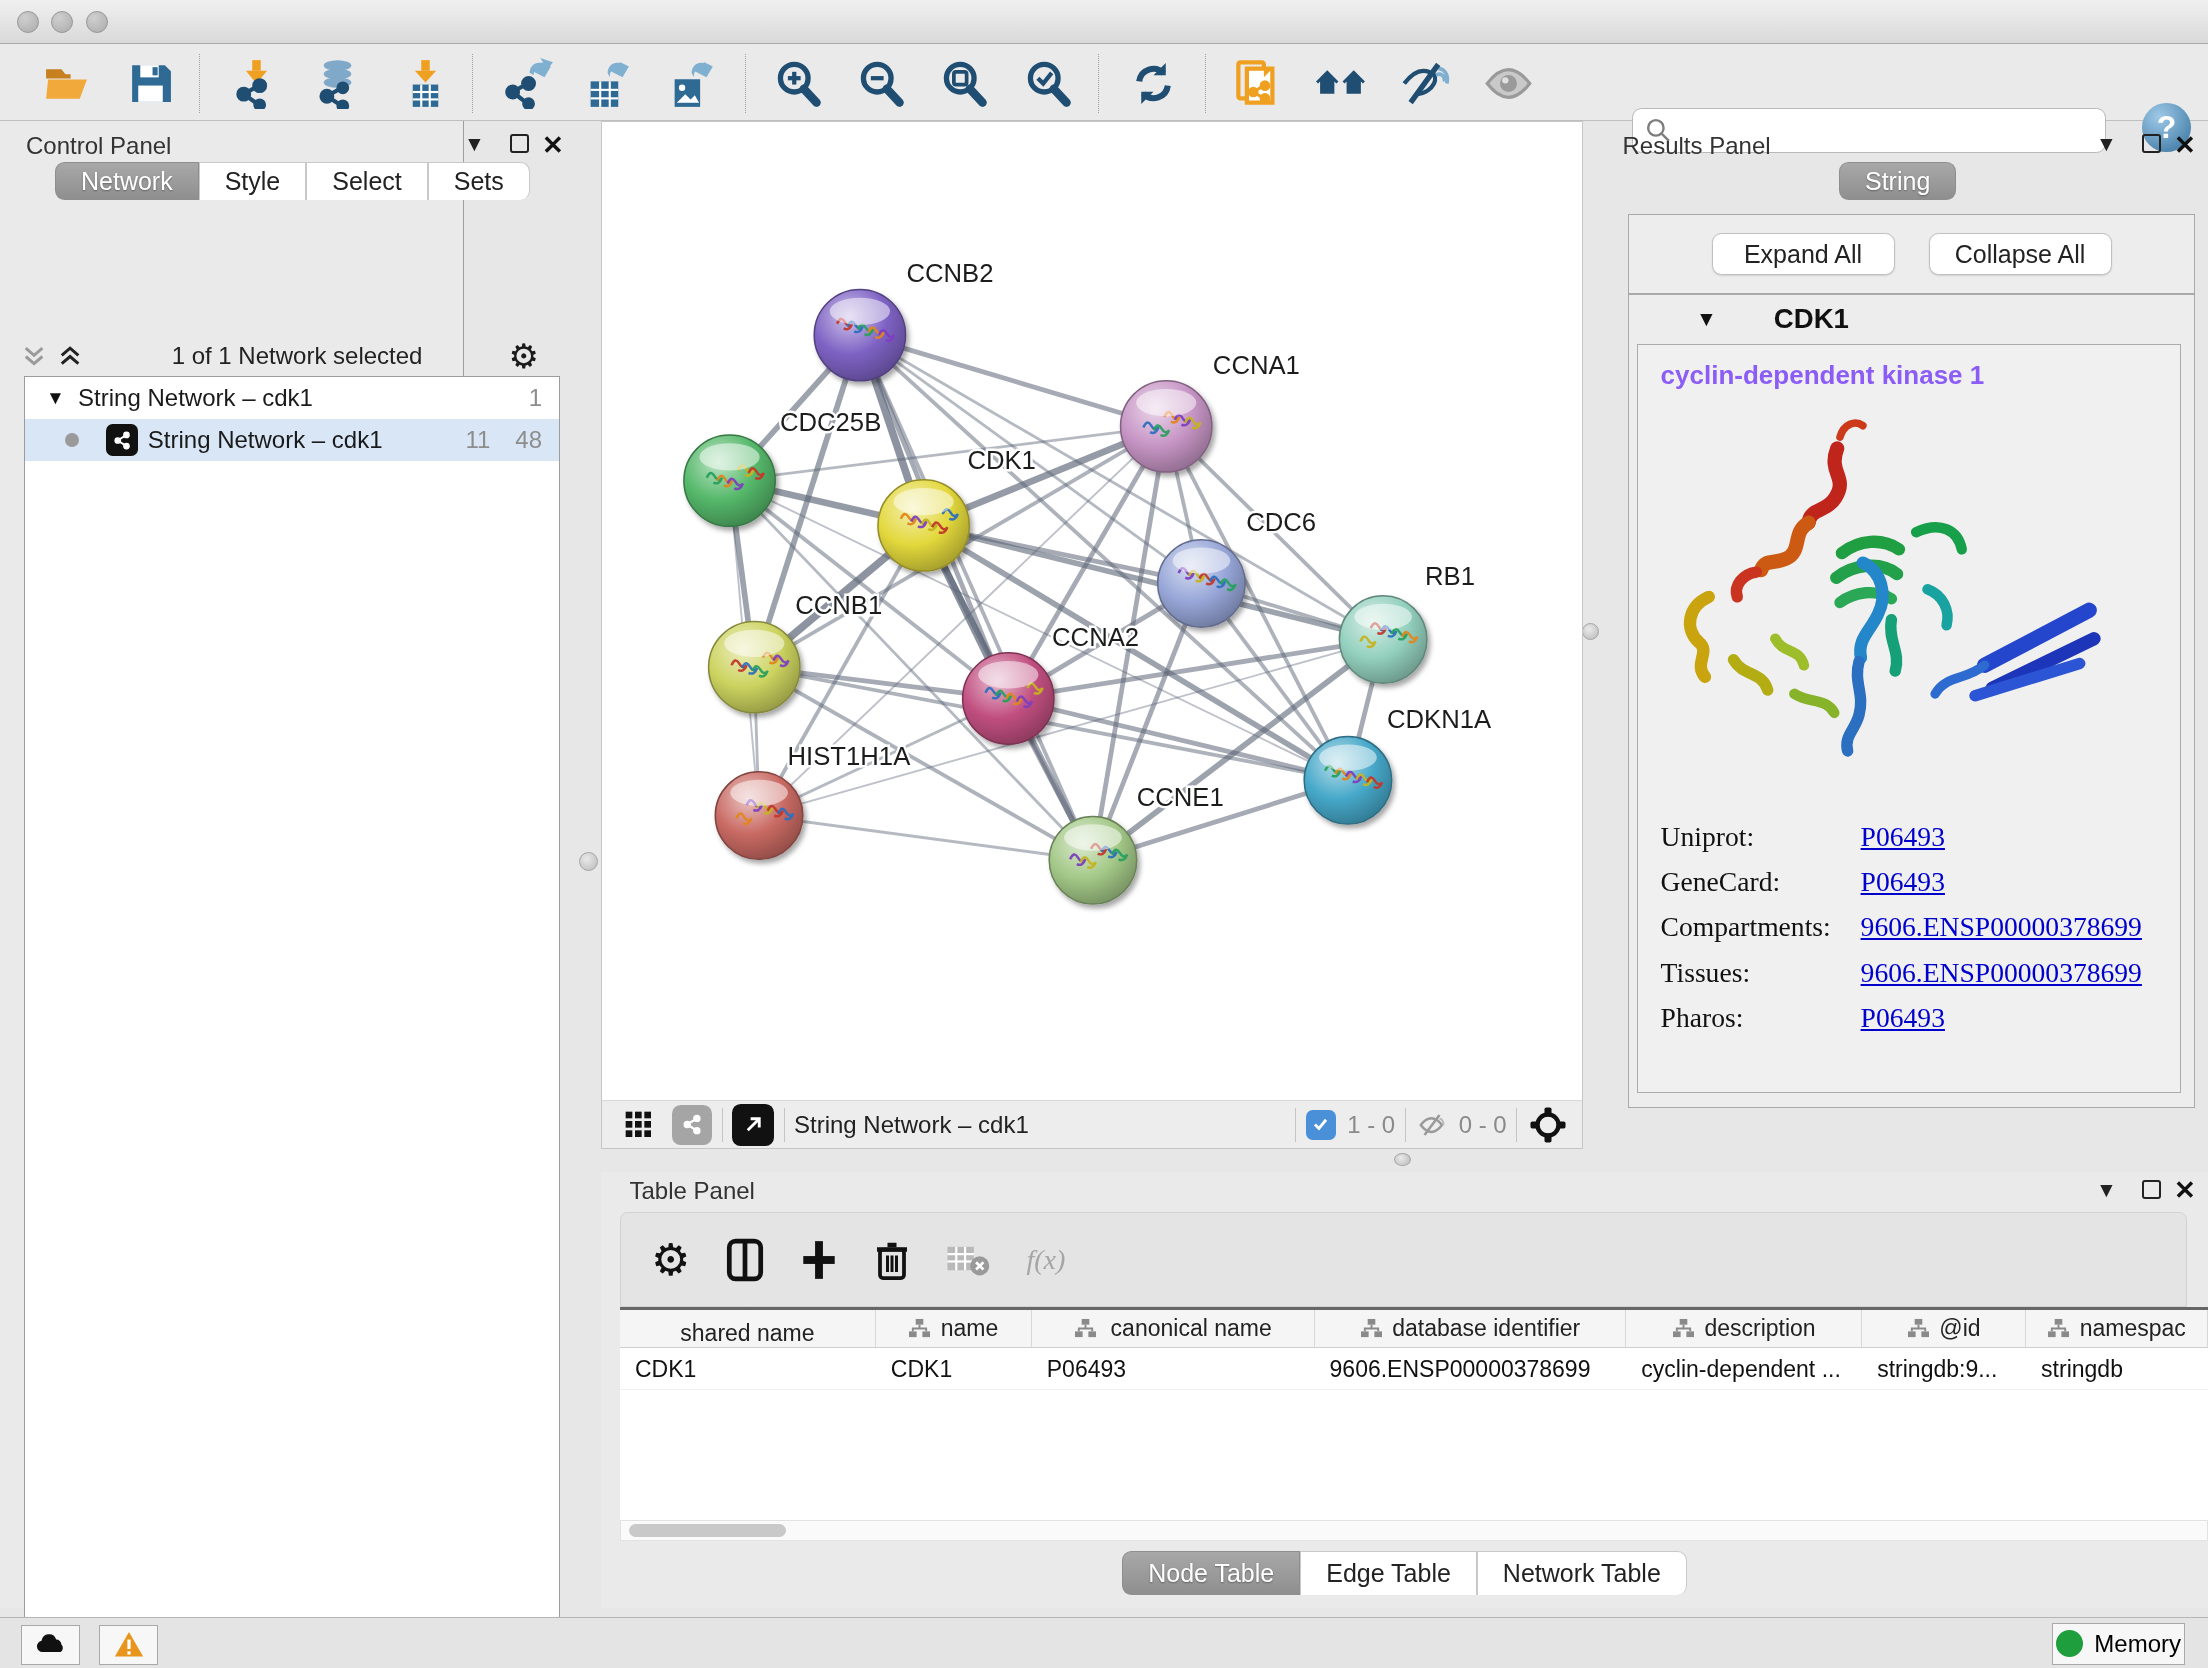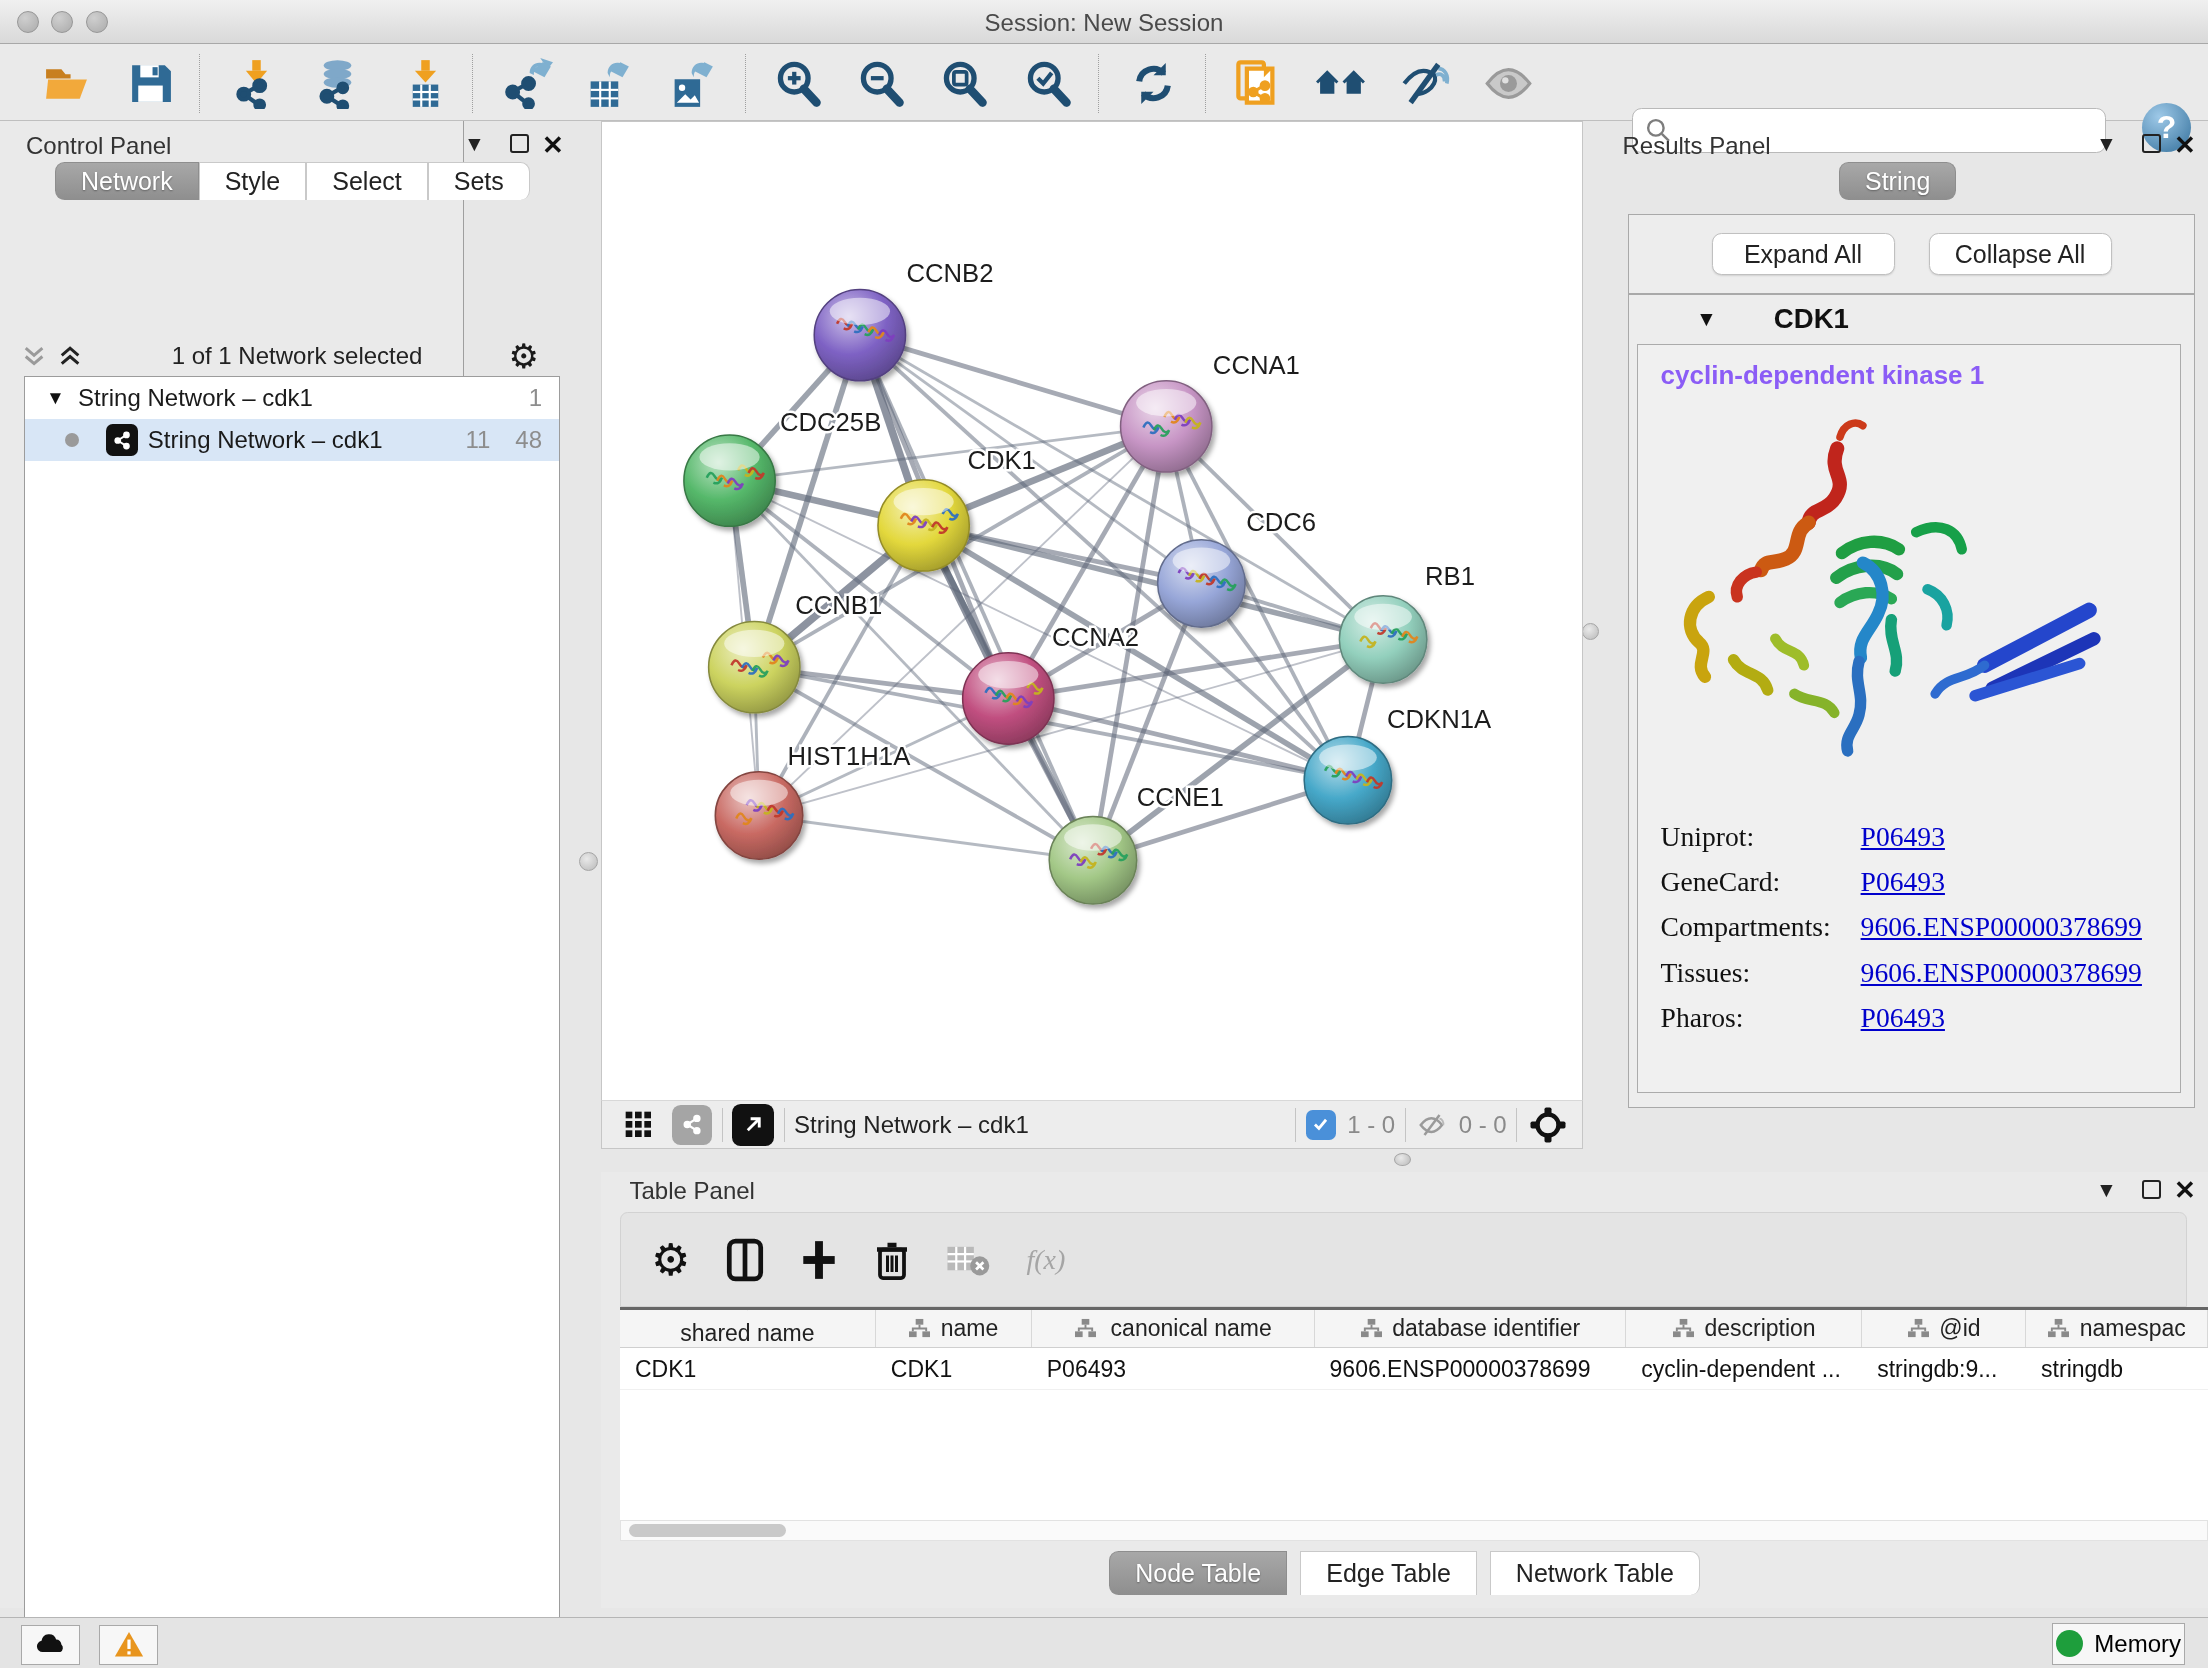--- a/index.html
+++ b/index.html
@@ -97,42 +97,41 @@
     background:#fff; border-top:3.8px solid #666; overflow:hidden; }
   #nt-header { display:flex; background:#f5f5f5; border-bottom:1.9px solid #cfcfcf; height:38px; }
   .nt-h-cell { display:flex; align-items:center; justify-content:center; gap:9.5px;
     font-size:23px; color:#222; border-right:1px solid #d8d8d8; overflow:hidden; white-space:nowrap; }
   #nt-row { display:flex; height:42px; border-bottom:1px solid #f0f0f0; }
   .nt-cell { font-size:23px; color:#111; padding:7.6px 0 0 15px; overflow:hidden; white-space:nowrap; }
   #tp-hscroll { position:absolute; left:19px; top:348px; width:1588px; height:21px; background:#fafafa;
     border:1px solid #e2e2e2; }
   #tp-thumb { position:absolute; left:7.6px; top:2.9px; width:157px; height:13.3px;
     background:#c9c9c9; border-radius:7.6px; }
-  #tp-tabs { position:absolute; left:0; top:379px; width:1607px; display:flex; justify-content:center;gap:13px; }
+  #tp-tabs { position:absolute; left:0; top:379px; width:1607px; display:flex; justify-content:center; }
 
   
   #statusbar { left:0; top:1617px; width:2208px; height:51px; background:#e4e4e4;
     border-top:1.9px solid #b5b5b5; }
   .sb-btn { position:absolute; top:6.7px; width:59px; height:40px; background:#f7f7f7;
     border:1.9px solid #a9a9a9; display:flex; align-items:center; justify-content:center; }
   #memory-btn { position:absolute; right:23px; top:4.8px; width:133px; height:42px; background:#f7f7f7;
     border:1.9px solid #a9a9a9; display:flex; align-items:center; justify-content:center; gap:11.4px;
     font-size:24px; color:#000000; }
   #memory-dot { width:27px; height:27px; border-radius:50%; background:#1e9e3c; }
 
   svg text { font-family:"Liberation Sans", sans-serif; }
 </style>
 </head>
 <body>
 
 <div id="titlebar" class="abs">
   <span class="tlight" style="left:17px"></span>
   <span class="tlight" style="left:51px"></span>
   <span class="tlight" style="left:86px"></span>
-  <div id="win-title">Session: New Session</div>
 </div>
 
 <div id="toolbar" class="abs">
   <div class="tb-ic" style="left:40px">
     <svg width="49" height="49" viewBox="0 0 48 48">
         <path d="M4 10h15l4 5h5v4H4z" fill="#c87f1f"></path>
         <path d="M6 20h38l-7 19H4z" fill="#f2a93b"></path>
       </svg>
   </div>
   <div class="tb-ic" style="left:124px">

